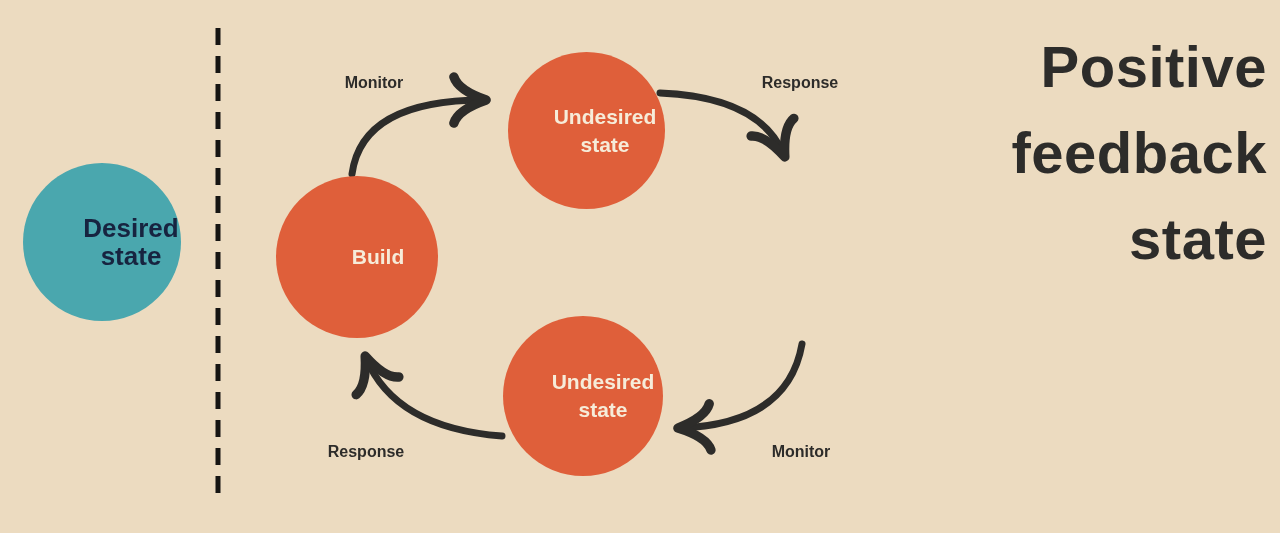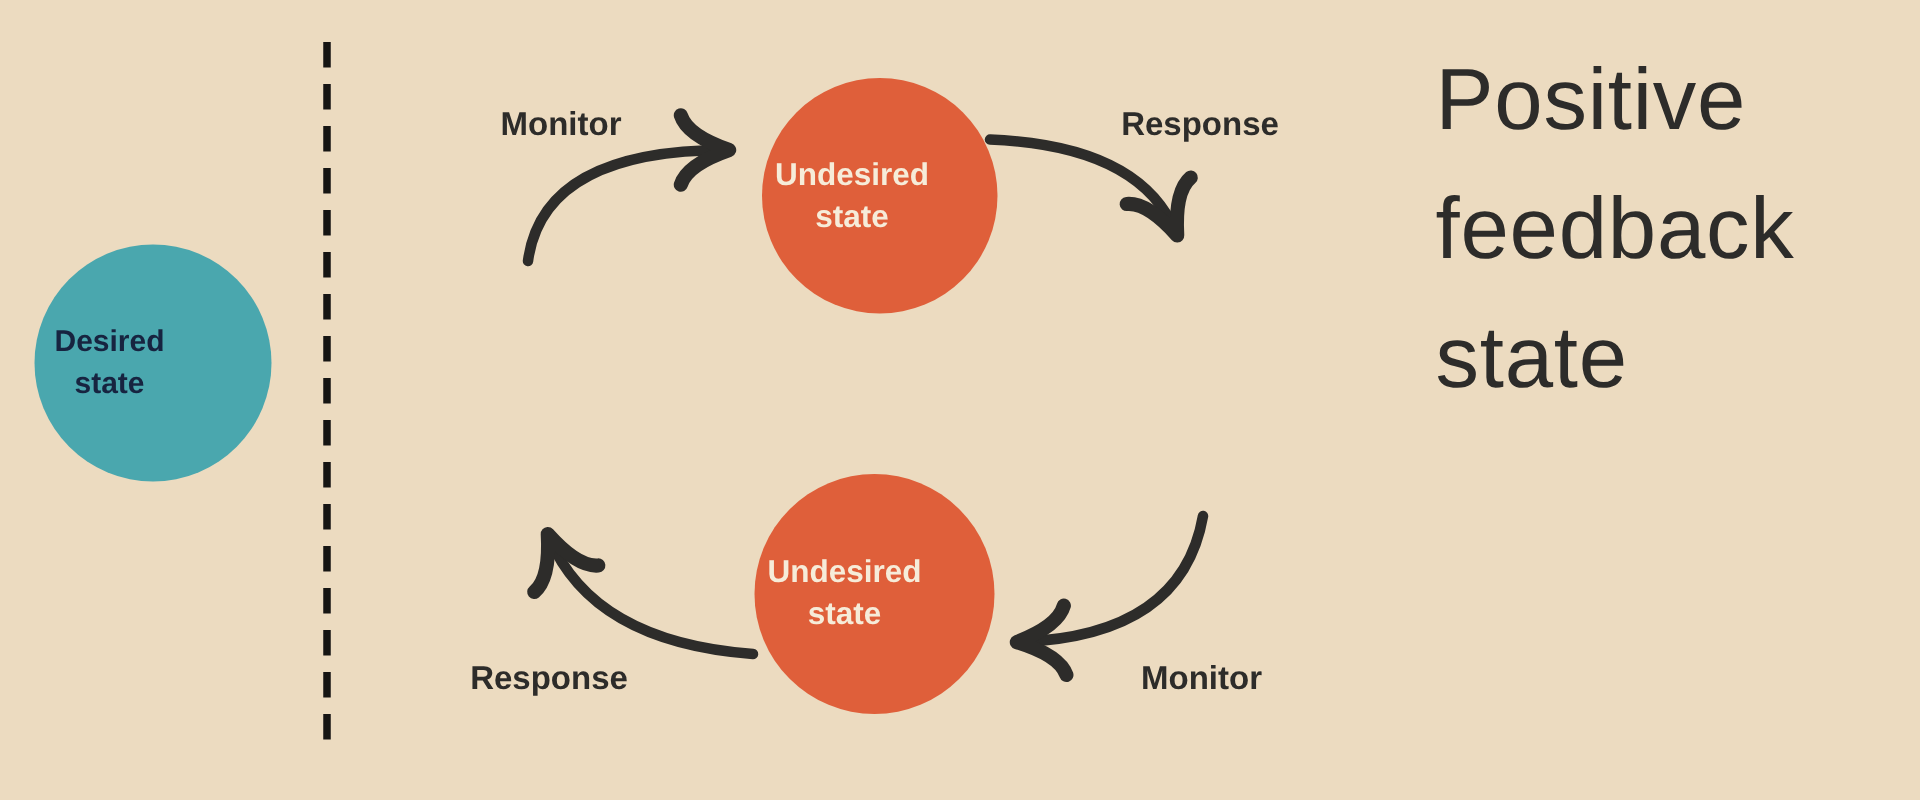--- a/index.html
+++ b/index.html
@@ -27,71 +27,72 @@
   .arrow-layer {
     position: absolute;
     left: 0; top: 0;
     pointer-events: none;
   }
   .node {
     position: absolute;
     border-radius: 50%;
     display: flex;
     align-items: center;
-    justify-content: flex-start;
+    justify-content: flex-end;
     text-align: center;
     font-weight: bold;
   }
   .node.orange {
     background: var(--orange);
     color: var(--cream);
     font-size: 21px;
     line-height: 28px;
   }
   .node.teal {
     background: var(--teal);
     color: var(--navy);
-    font-size: 20px;
+    font-size: 26px;
     line-height: 28px;
   }
   .node .label { display: block; }
   .node-teal     { left: 23px;  top: 163px; width: 158px; height: 158px; }
   .node-teal .label   { width: 100px; }
   .node-left     { left: 276px; top: 176px; width: 162px; height: 162px; }
   .node-left .label   { width: 120px; }
   .node-top      { left: 508px; top: 52px;  width: 157px; height: 157px; }
   .node-top .label    { width: 120px; }
   .node-right    { left: 729px; top: 181px; width: 152px; height: 152px; }
   .node-right .label  { width: 140px; }
   .node-bottom   { left: 503px; top: 316px; width: 160px; height: 160px; }
   .node-bottom .label { width: 120px; }
   .edge-label {
     position: absolute;
     transform: translate(-50%, -50%);
     font-weight: bold;
-    font-size: 22px;
+    font-size: 16px;
     color: var(--dark);
     white-space: nowrap;
   }
   .edge-tl { left: 374px; top: 83px; }
   .edge-tr { left: 800px; top: 83px; }
   .edge-br { left: 801px; top: 452px; }
   .edge-bl { left: 366px; top: 452px; }
   .title-block {
     position: absolute;
     left: 957px;
     top: 24px;
     width: 310px;
     color: var(--dark);
   }
   .title-line {
-    font-weight: normal;
+    font-weight: bold;
     font-size: 58px;
     line-height: 86px;
     letter-spacing: 0.5px;
+    text-align: right;
   }
   .subtitle {
     margin-top: 8px;
     font-size: 25px;
     line-height: 30px;
     font-weight: normal;
     color: #1f1e1d;
   }
 </style>
 </head>
@@ -120,20 +121,23 @@
   <div class="node teal node-teal">
     <span class="label">Desired state</span>
   </div>
 
   <div class="node orange node-top">
     <span class="label">Undesired state</span>
   </div>
   <div class="node orange node-bottom">
     <span class="label">Undesired state</span>
   </div>
+  <div class="node orange node-left">
+    <span class="label">Build</span>
+  </div>
 
   <div class="edge-label edge-tl">Monitor</div>
   <div class="edge-label edge-tr">Response</div>
   <div class="edge-label edge-br">Monitor</div>
   <div class="edge-label edge-bl">Response</div>
 
   <div class="title-block">
     <div class="title-line">Positive</div>
     <div class="title-line">feedback</div>
     <div class="title-line">state</div>

